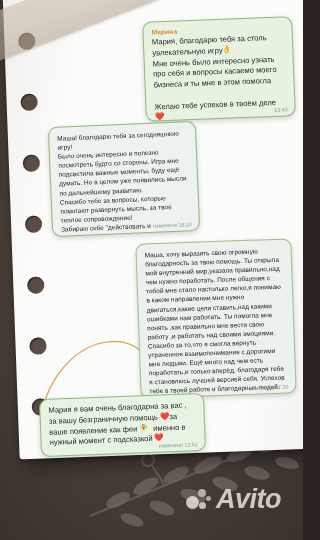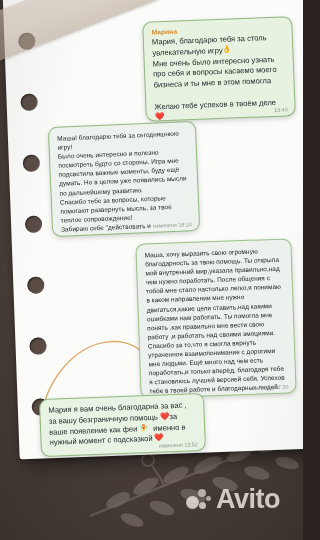--- a/index.html
+++ b/index.html
@@ -68,20 +68,21 @@
   .ad1 { width: 13px; height: 13px; left: 0;  top: 9px;  background: #ece7e1 !important; }
   .ad2 { width: 8px;  height: 8px;  left: 12px; top: 2px; background: #cfc7bf !important; }
   .ad3 { width: 7px;  height: 7px;  left: 13px; top: 15px; background: #e3ddd6 !important; }
   .ad4 { width: 5px;  height: 5px;  left: 20px; top: 9px;  background: #c6bdb4 !important; }
   .avito-text {
     font-size: 27px;
     font-weight: bold;
     color: #efeae4;
     letter-spacing: -0.5px;
     line-height: 1;
+    font-style: italic;
   }
 
   
   .paper {
     position: absolute;
     left: 11px;
     top: -16px;
     width: 300px;
     height: 470px;
     background: #fbfbfa;

